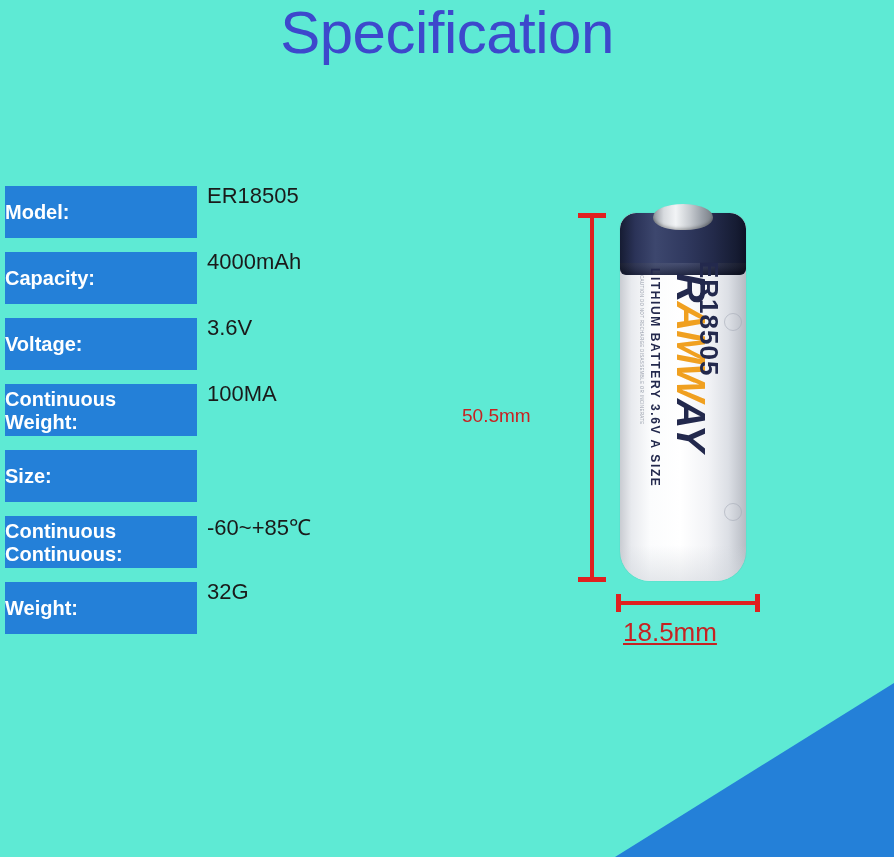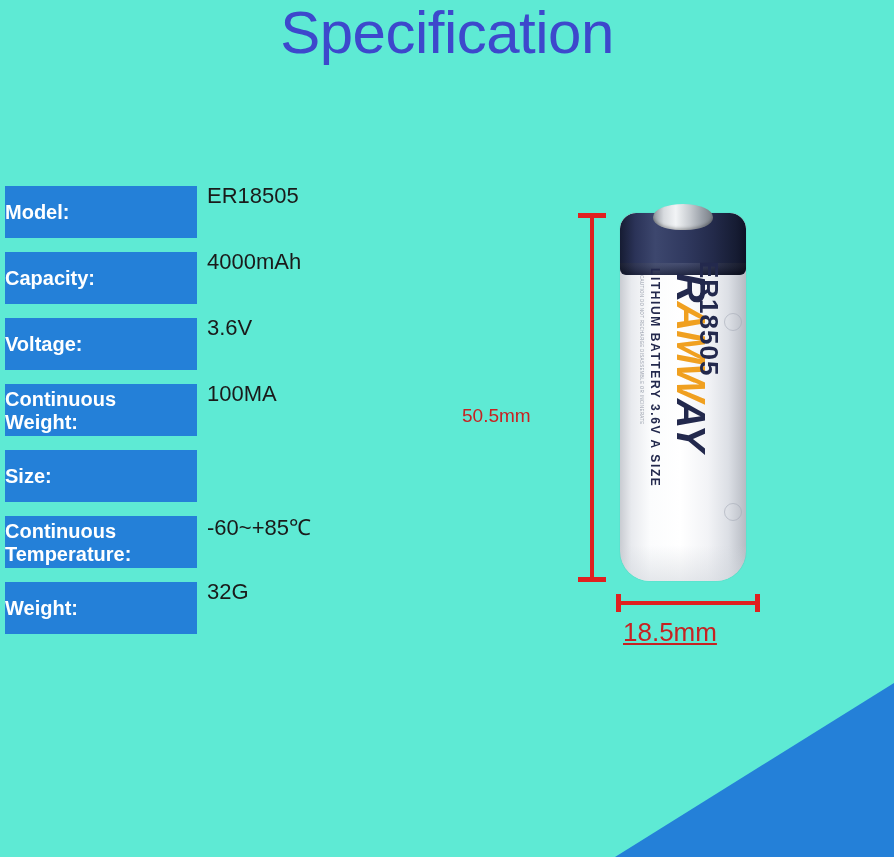--- a/index.html
+++ b/index.html
@@ -308,21 +308,21 @@
     <div class="spec-row">
       <div class="spec-label">
         <span>Size:</span>
       </div>
     </div>
 
     <div class="spec-row">
       <div class="spec-label two-line">
         <div>
           <span>Continuous</span>
-          <span>Temperature:</span>
+          <span>Continuous:</span>
         </div>
       </div>
       <div class="spec-value">-60~+85℃</div>
     </div>
 
     <div class="spec-row">
       <div class="spec-label">
         <span>Weight:</span>
       </div>
       <div class="spec-value">32G</div>

